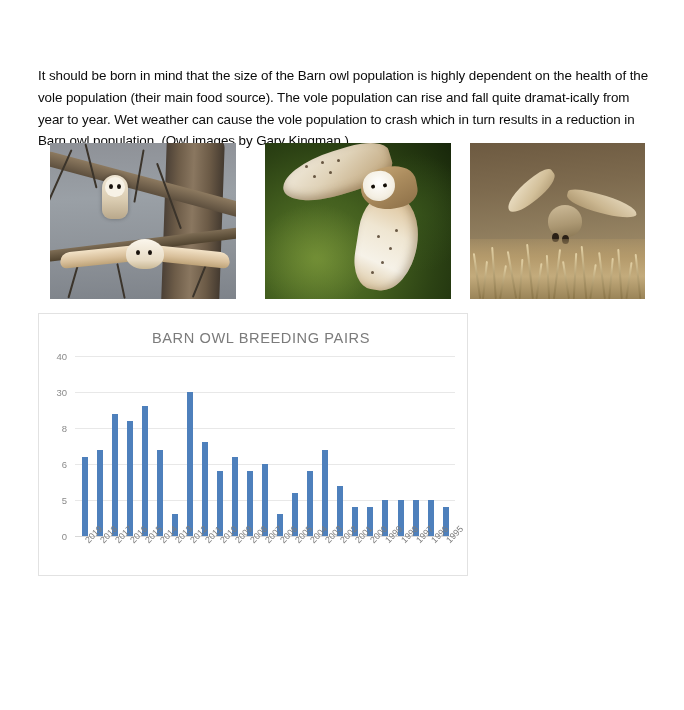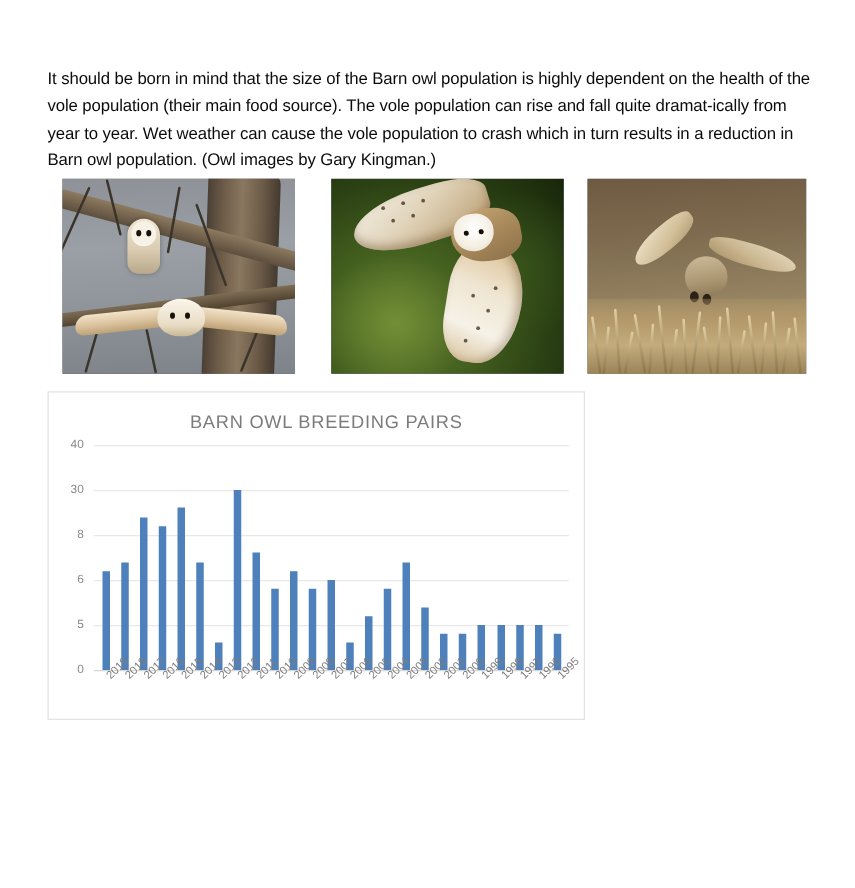--- a/index.html
+++ b/index.html
@@ -19,21 +19,21 @@
   .page {
     position: relative;
     width: 684px;
     height: 710px;
   }
 
   
   .intro {
     position: absolute;
     left: 38px;
-    top: 39px;
+    top: 52px;
     width: 612px;
     font-size: 13.4px;
     line-height: 21.6px;
     color: #0b0b0b;
     text-align: left;
     letter-spacing: -0.08px;
   }
 
   
   .photo-strip {

